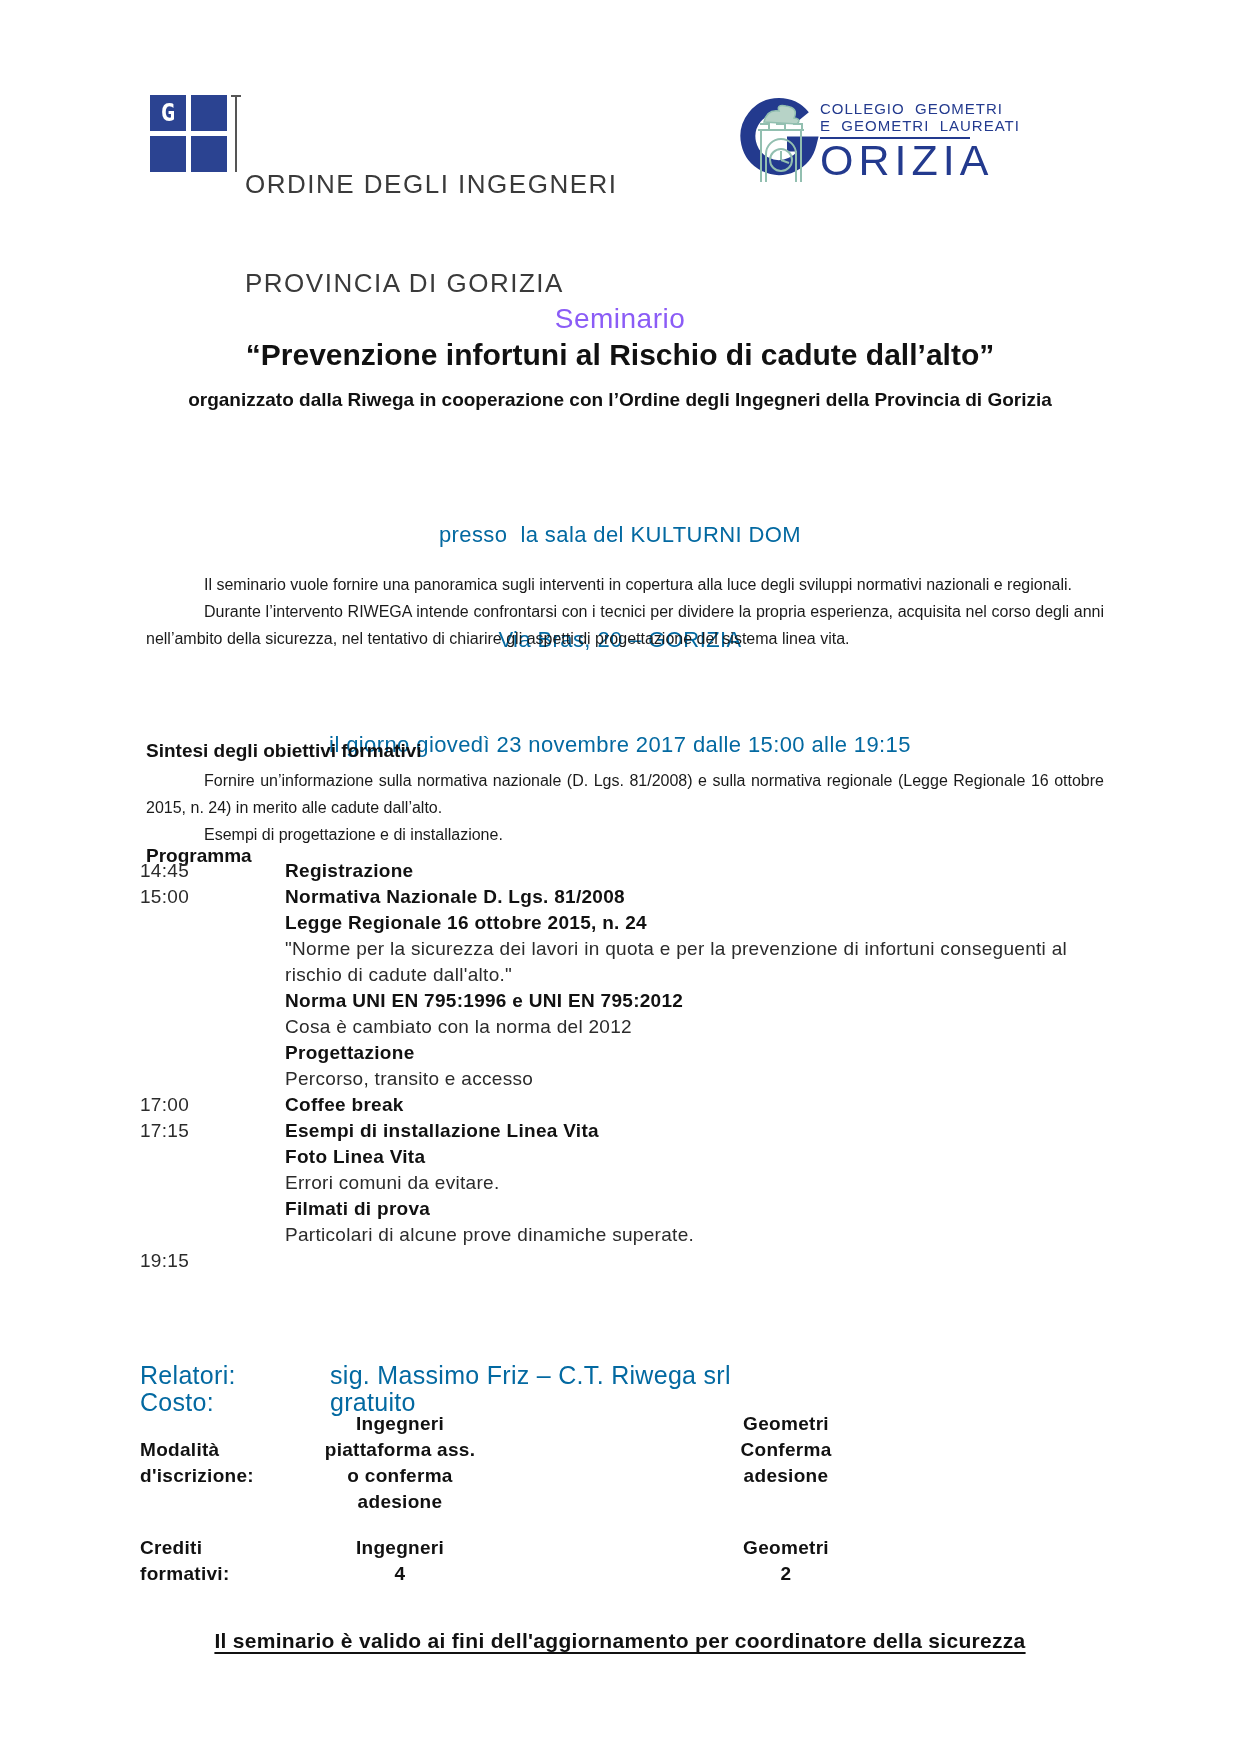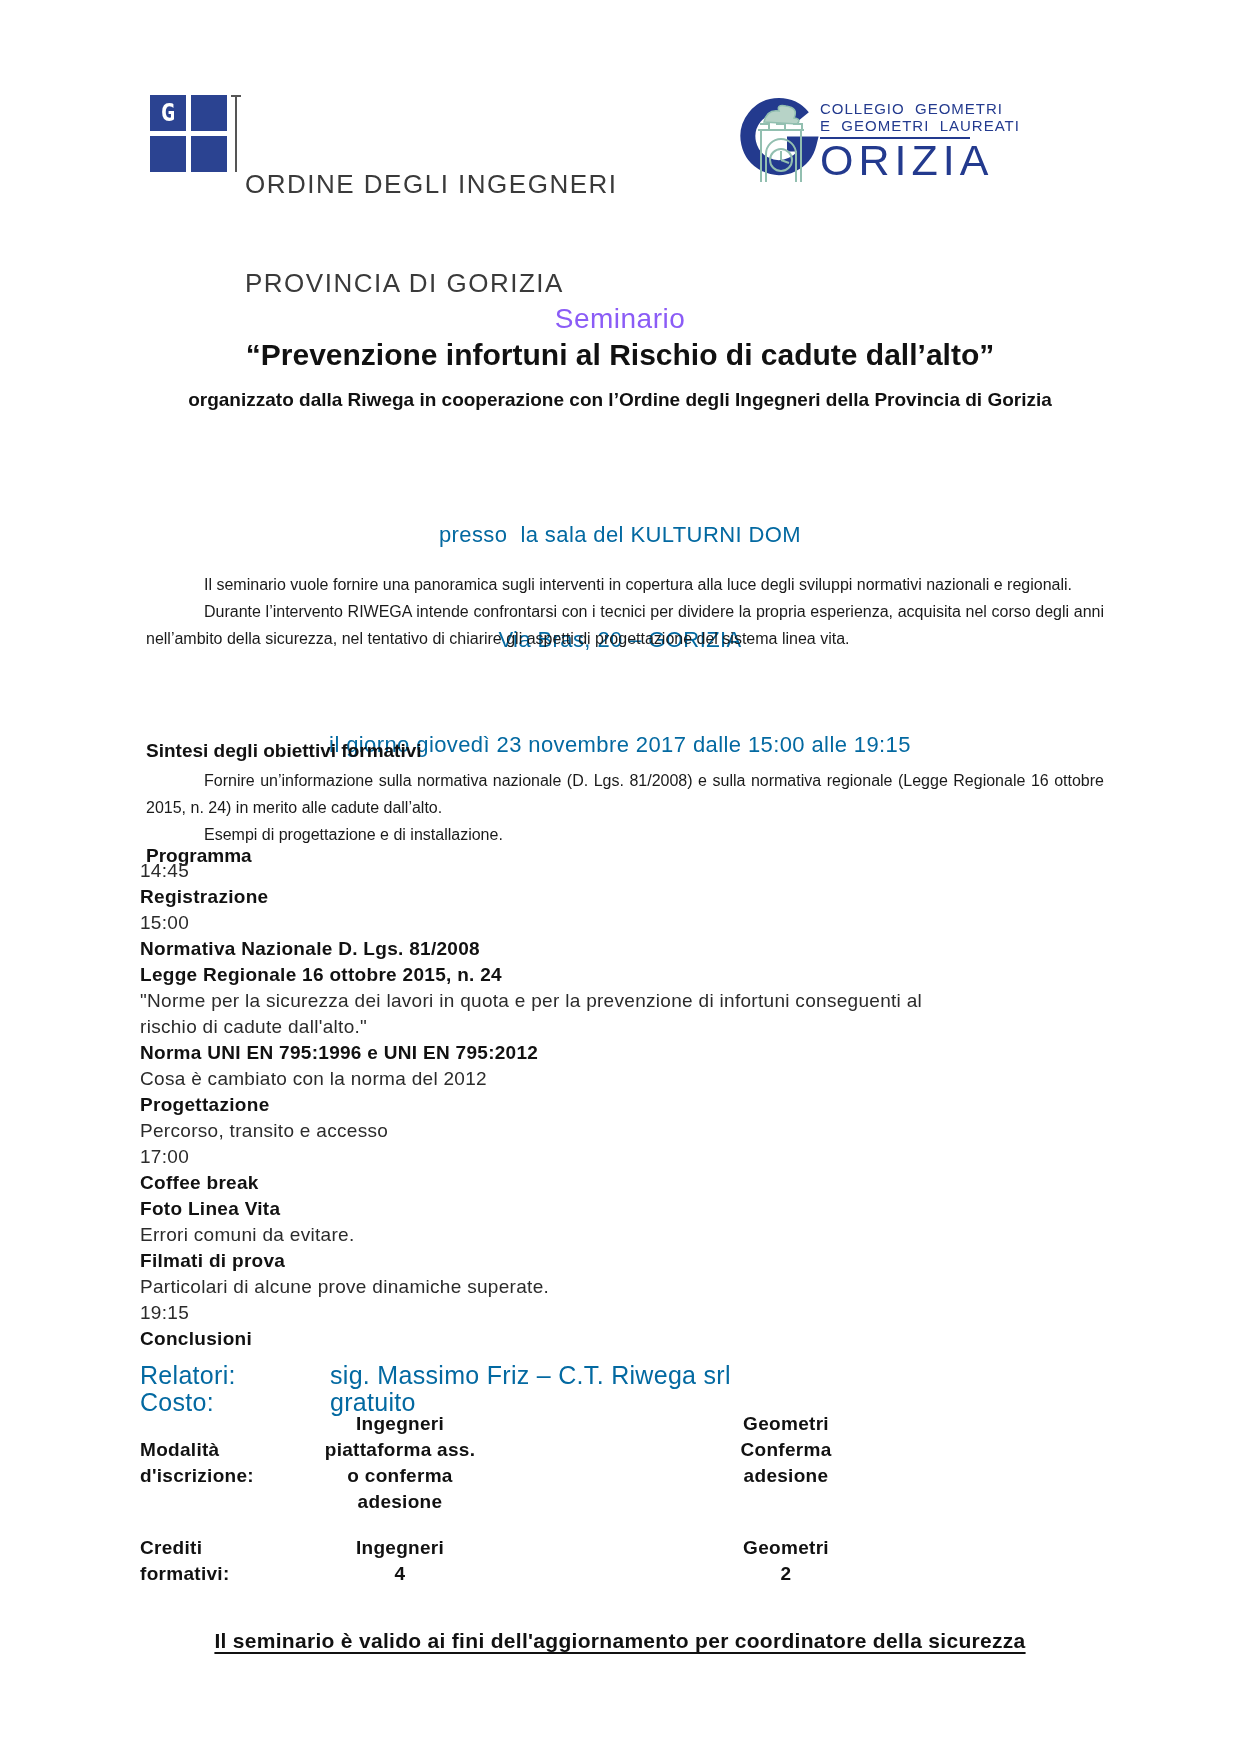--- a/index.html
+++ b/index.html
@@ -36,21 +36,21 @@
   
   .bodyblock{position:absolute;left:146px;width:958px;font-size:16px;line-height:27px;text-align:justify;color:#1a1a1a;}
   .bodyblock p{margin:0;text-indent:58px;}
   .intro{top:571px;}
   .heading{position:absolute;left:146px;font-size:19px;font-weight:700;color:#111;}
   .h-sintesi{top:740px;}
   .obj{top:767px;}
   .h-programma{top:845px;}
   
   .program{position:absolute;left:140px;top:858px;width:964px;font-size:19px;line-height:26px;letter-spacing:0.3px;}
-  .prow{display:flex;flex-direction:column;}
+  .prow{display:flex;}
   .ptime{width:145px;flex:none;color:#2b2b2b;}
   .ptext{width:819px;}
   .b{font-weight:700;color:#111;}
   .r{font-weight:400;color:#2b2b2b;}
   
   .speakers{position:absolute;left:140px;top:1362px;font-size:25px;line-height:27px;letter-spacing:0.3px;color:#0369a1;}
   .srow{display:flex;}
   .slabel{width:190px;flex:none;}
   
   .tbl-label{position:absolute;left:140px;font-size:19px;line-height:26px;font-weight:700;letter-spacing:0.3px;color:#111;}
@@ -162,38 +162,41 @@
       </div>
     <div class="prow">
         <div class="ptime"></div>
         <div class="ptext r">Percorso, transito e accesso</div>
       </div>
     <div class="prow">
         <div class="ptime">17:00</div>
         <div class="ptext b">Coffee break</div>
       </div>
     <div class="prow">
+        <div class="ptime">17:15</div>
+        <div class="ptext b">Esempi di installazione Linea Vita</div>
+      </div>
+    <div class="prow">
         <div class="ptime"></div>
         <div class="ptext b">Foto Linea Vita</div>
       </div>
     <div class="prow">
         <div class="ptime"></div>
         <div class="ptext r">Errori comuni da evitare.</div>
       </div>
     <div class="prow">
         <div class="ptime"></div>
         <div class="ptext b">Filmati di prova</div>
       </div>
     <div class="prow">
         <div class="ptime"></div>
         <div class="ptext r">Particolari di alcune prove dinamiche superate.</div>
       </div>
     <div class="prow">
         <div class="ptime">19:15</div>
-        <div class="ptext b">Conclusioni</div>
       </div>
   </div>
 
   <div class="speakers">
     <div class="srow">
       <div class="slabel">Relatori:</div>
       <div>sig. Massimo Friz – C.T. Riwega srl</div>
     </div>
     <div class="srow">
       <div class="slabel">Costo:</div>

